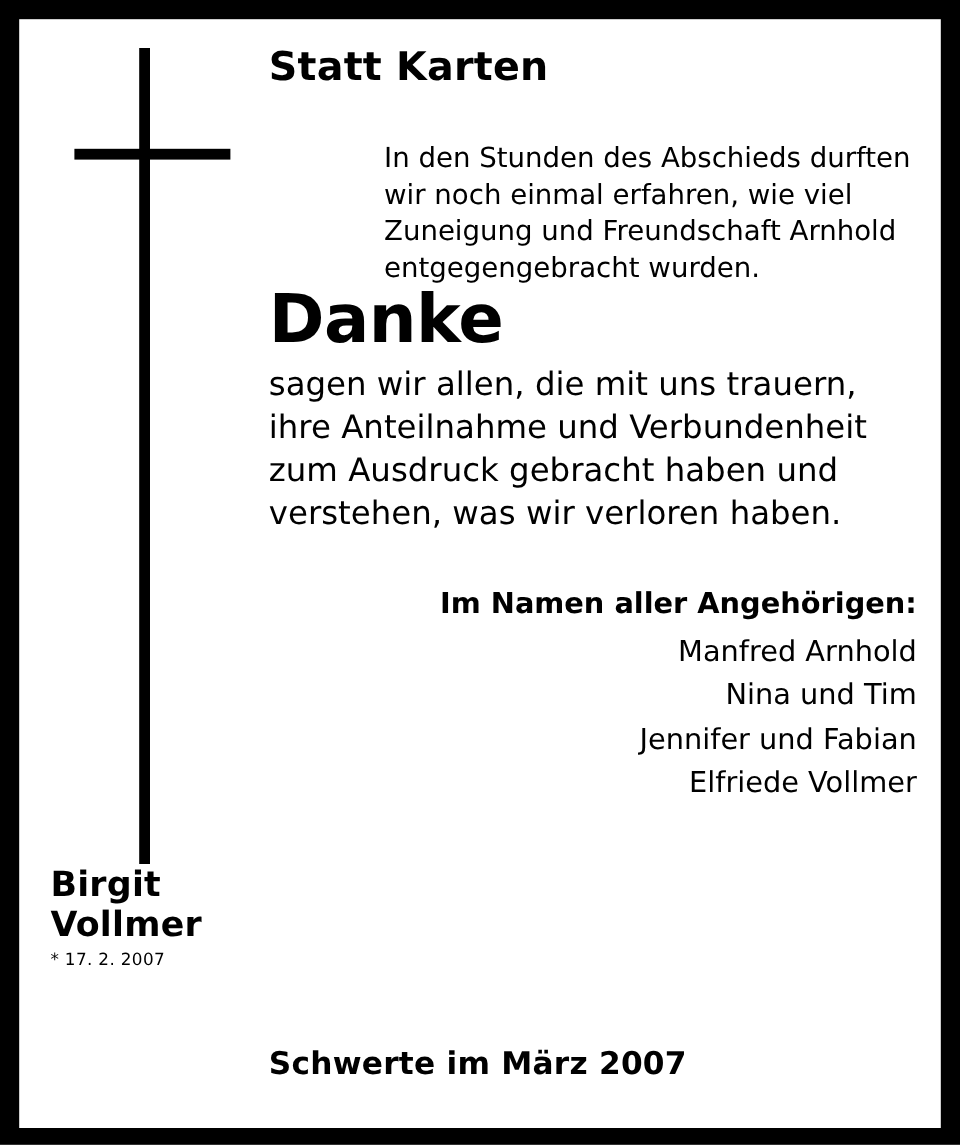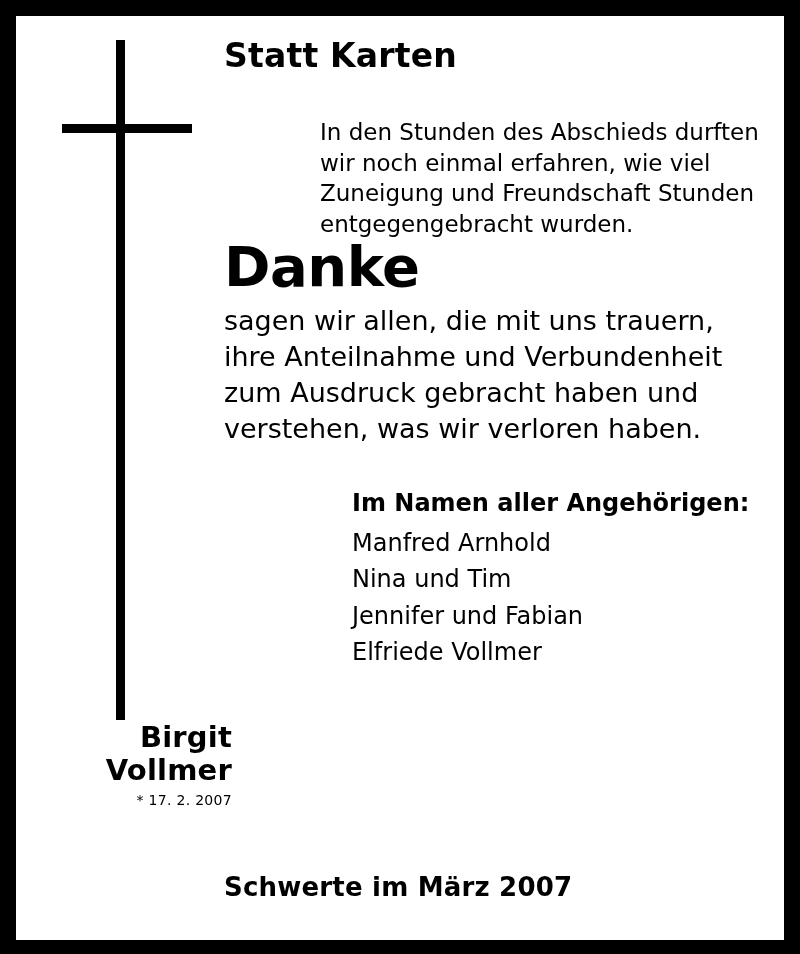--- a/index.html
+++ b/index.html
@@ -56,21 +56,21 @@
     height: 9px;
     background: #000000;
   }
 
   
   .deceased {
     position: absolute;
     left: 26px;
     top: 705px;
     width: 190px;
-    text-align: right;
+    text-align: left;
     line-height: 1.13;
   }
   .deceased-name {
     font-size: 29px;
     font-weight: bold;
     letter-spacing: 0.2px;
   }
   .deceased-dates {
     font-size: 14px;
     font-weight: normal;
@@ -117,20 +117,21 @@
     line-height: 1.33;
     font-weight: normal;
   }
   .danke-body p {
     margin: 0;
   }
 
   .family {
     margin-top: 42px;
     margin-left: 128px;
+    text-align: right;
   }
   .family-intro {
     font-size: 24px;
     font-weight: bold;
     margin-bottom: 8px;
   }
   .family-list {
     list-style: none;
     margin: 0;
     padding: 0;
@@ -167,21 +168,21 @@
       <div class="deceased-dates">* 17. 2. 2007</div>
     </div>
 
     <div class="content">
 
       <div class="statt-karten">Statt Karten</div>
 
       <div class="intro">
         <p>In den Stunden des Abschieds durften</p>
         <p>wir noch einmal erfahren, wie viel</p>
-        <p>Zuneigung und Freundschaft Stunden</p>
+        <p>Zuneigung und Freundschaft Arnhold</p>
         <p>entgegengebracht wurden.</p>
       </div>
 
       <div class="danke">Danke</div>
 
       <div class="danke-body">
         <p>sagen wir allen, die mit uns trauern,</p>
         <p>ihre Anteilnahme und Verbundenheit</p>
         <p>zum Ausdruck gebracht haben und</p>
         <p>verstehen, was wir verloren haben.</p>

